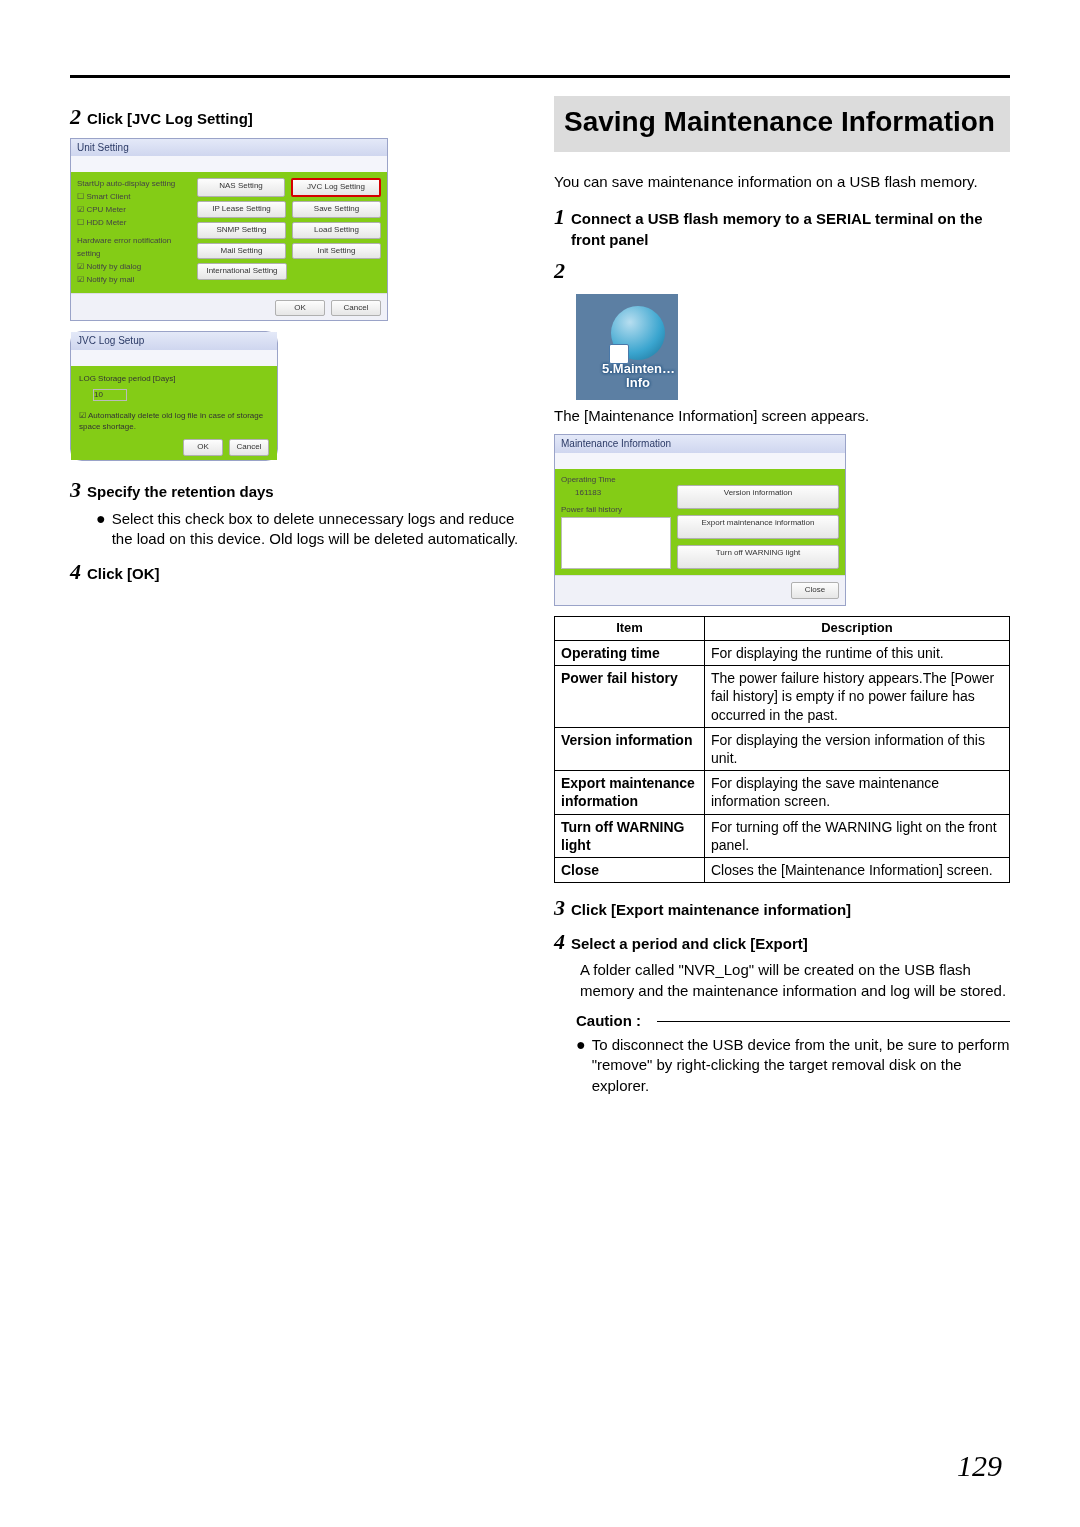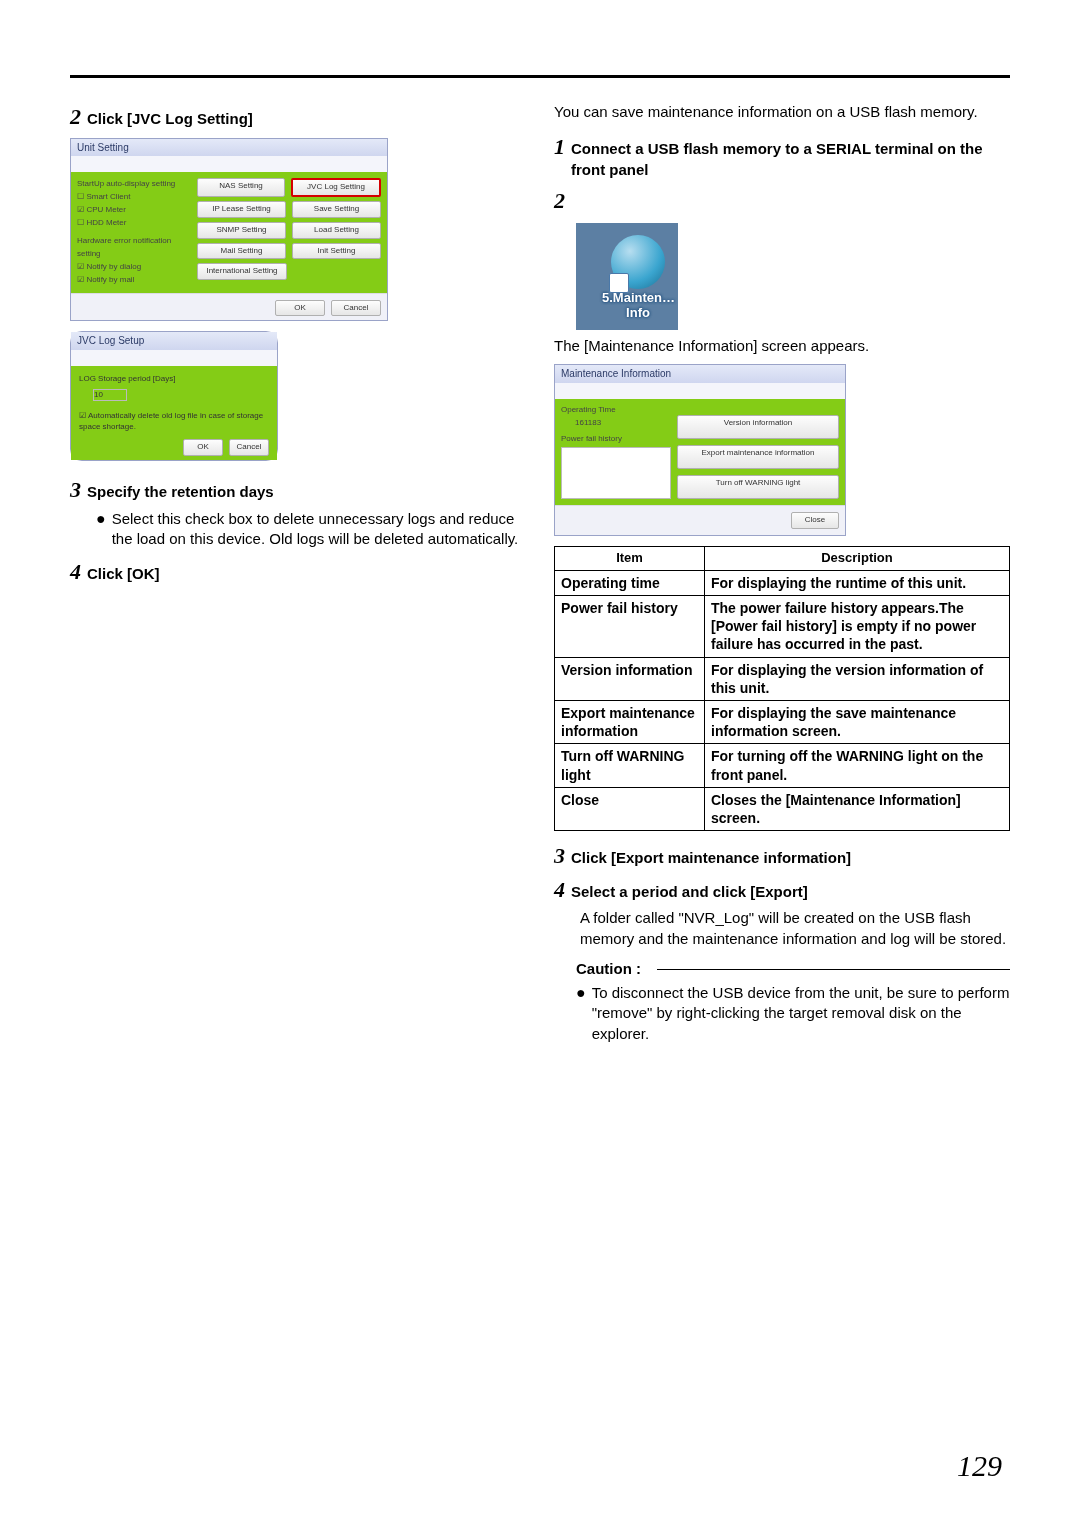--- a/index.html
+++ b/index.html
@@ -248,21 +248,20 @@
     width: 100%;
     font-size: 14px;
     margin-top: 2px;
   }
   table.desc th, table.desc td {
     border: 1px solid #000;
     padding: 3px 6px;
     text-align: left;
     vertical-align: top;
     line-height:1.3;
-    font-weight:bold;
   }
   table.desc th {
     font-weight: bold;
     text-align:center;
     font-size:13px;
   }
   table.desc td.item {
     font-weight: bold;
     width: 150px;
     font-size:14px;
@@ -366,20 +365,23 @@
         <span>Select this check box to delete unnecessary logs and reduce the load on this device. Old logs will be deleted automatically.</span>
       </div>
 
       <div class="step" style="margin-top:8px">
         <span class="step-num">4</span>
         <span class="step-text">Click [OK]</span>
       </div>
     </div>
 
     <div class="col">
+      <div class="rhead">
+        <h1>Saving Maintenance Information</h1>
+      </div>
 
       <p class="plain">You can save maintenance information on a USB flash memory.</p>
 
       <div class="step">
         <span class="step-num">1</span>
         <span class="step-text">Connect a USB flash memory to a SERIAL terminal on the front panel</span>
       </div>
 
       <div class="step" style="margin-top:6px">
         <span class="step-num">2</span>

